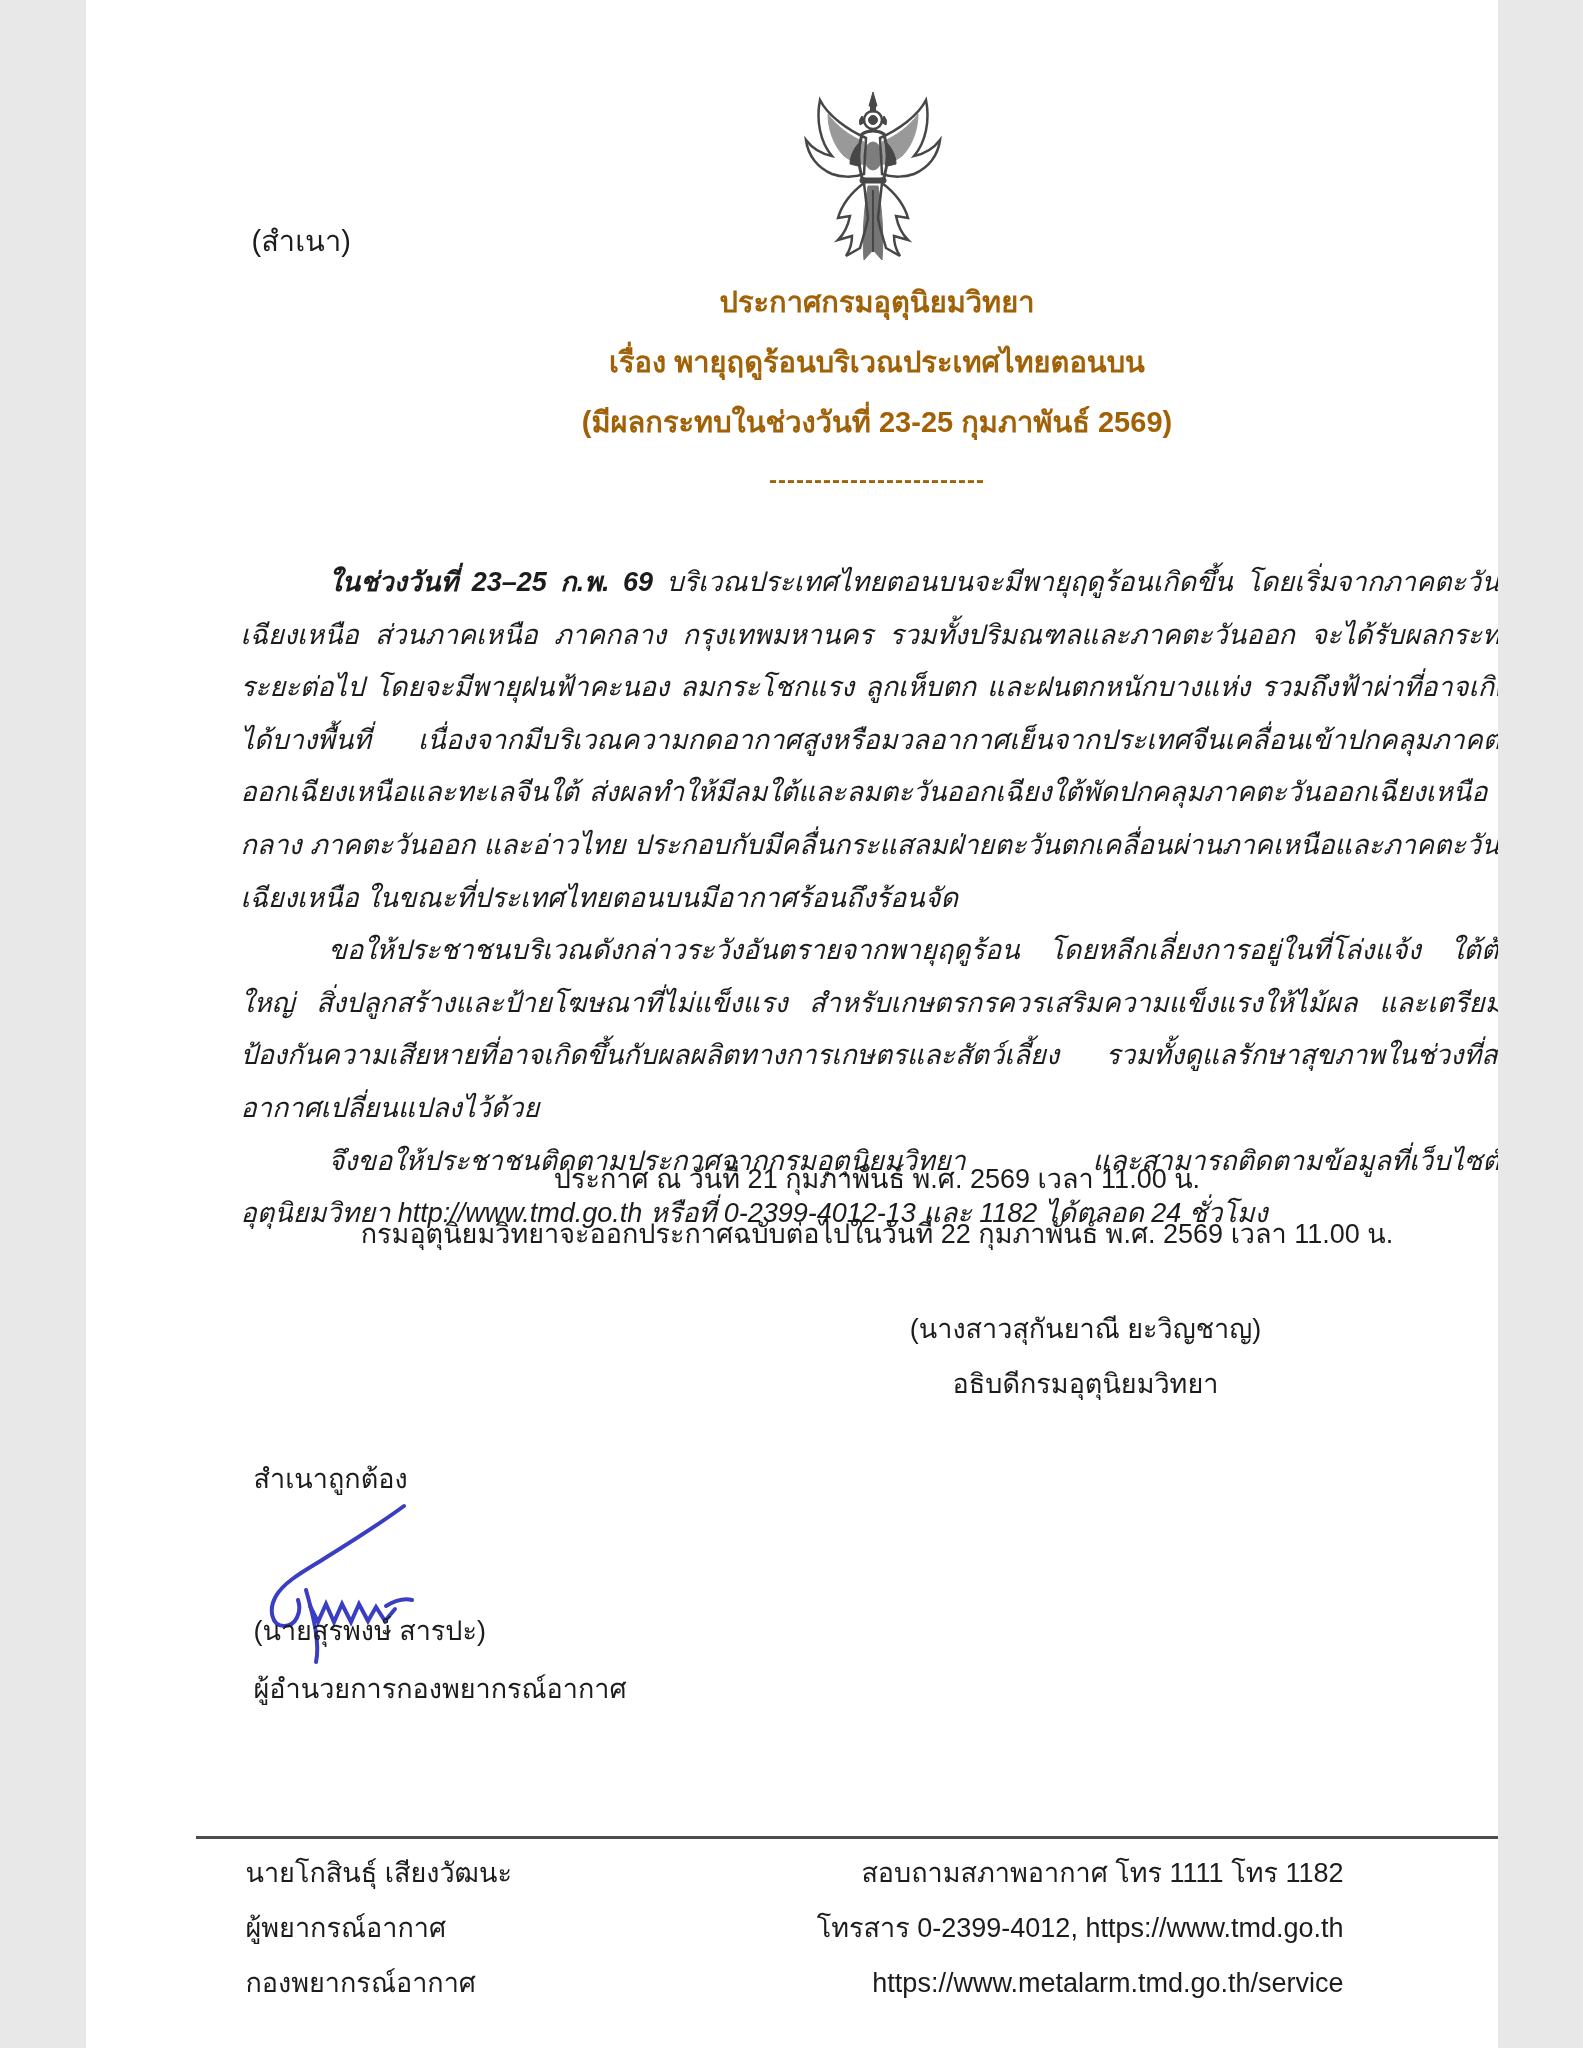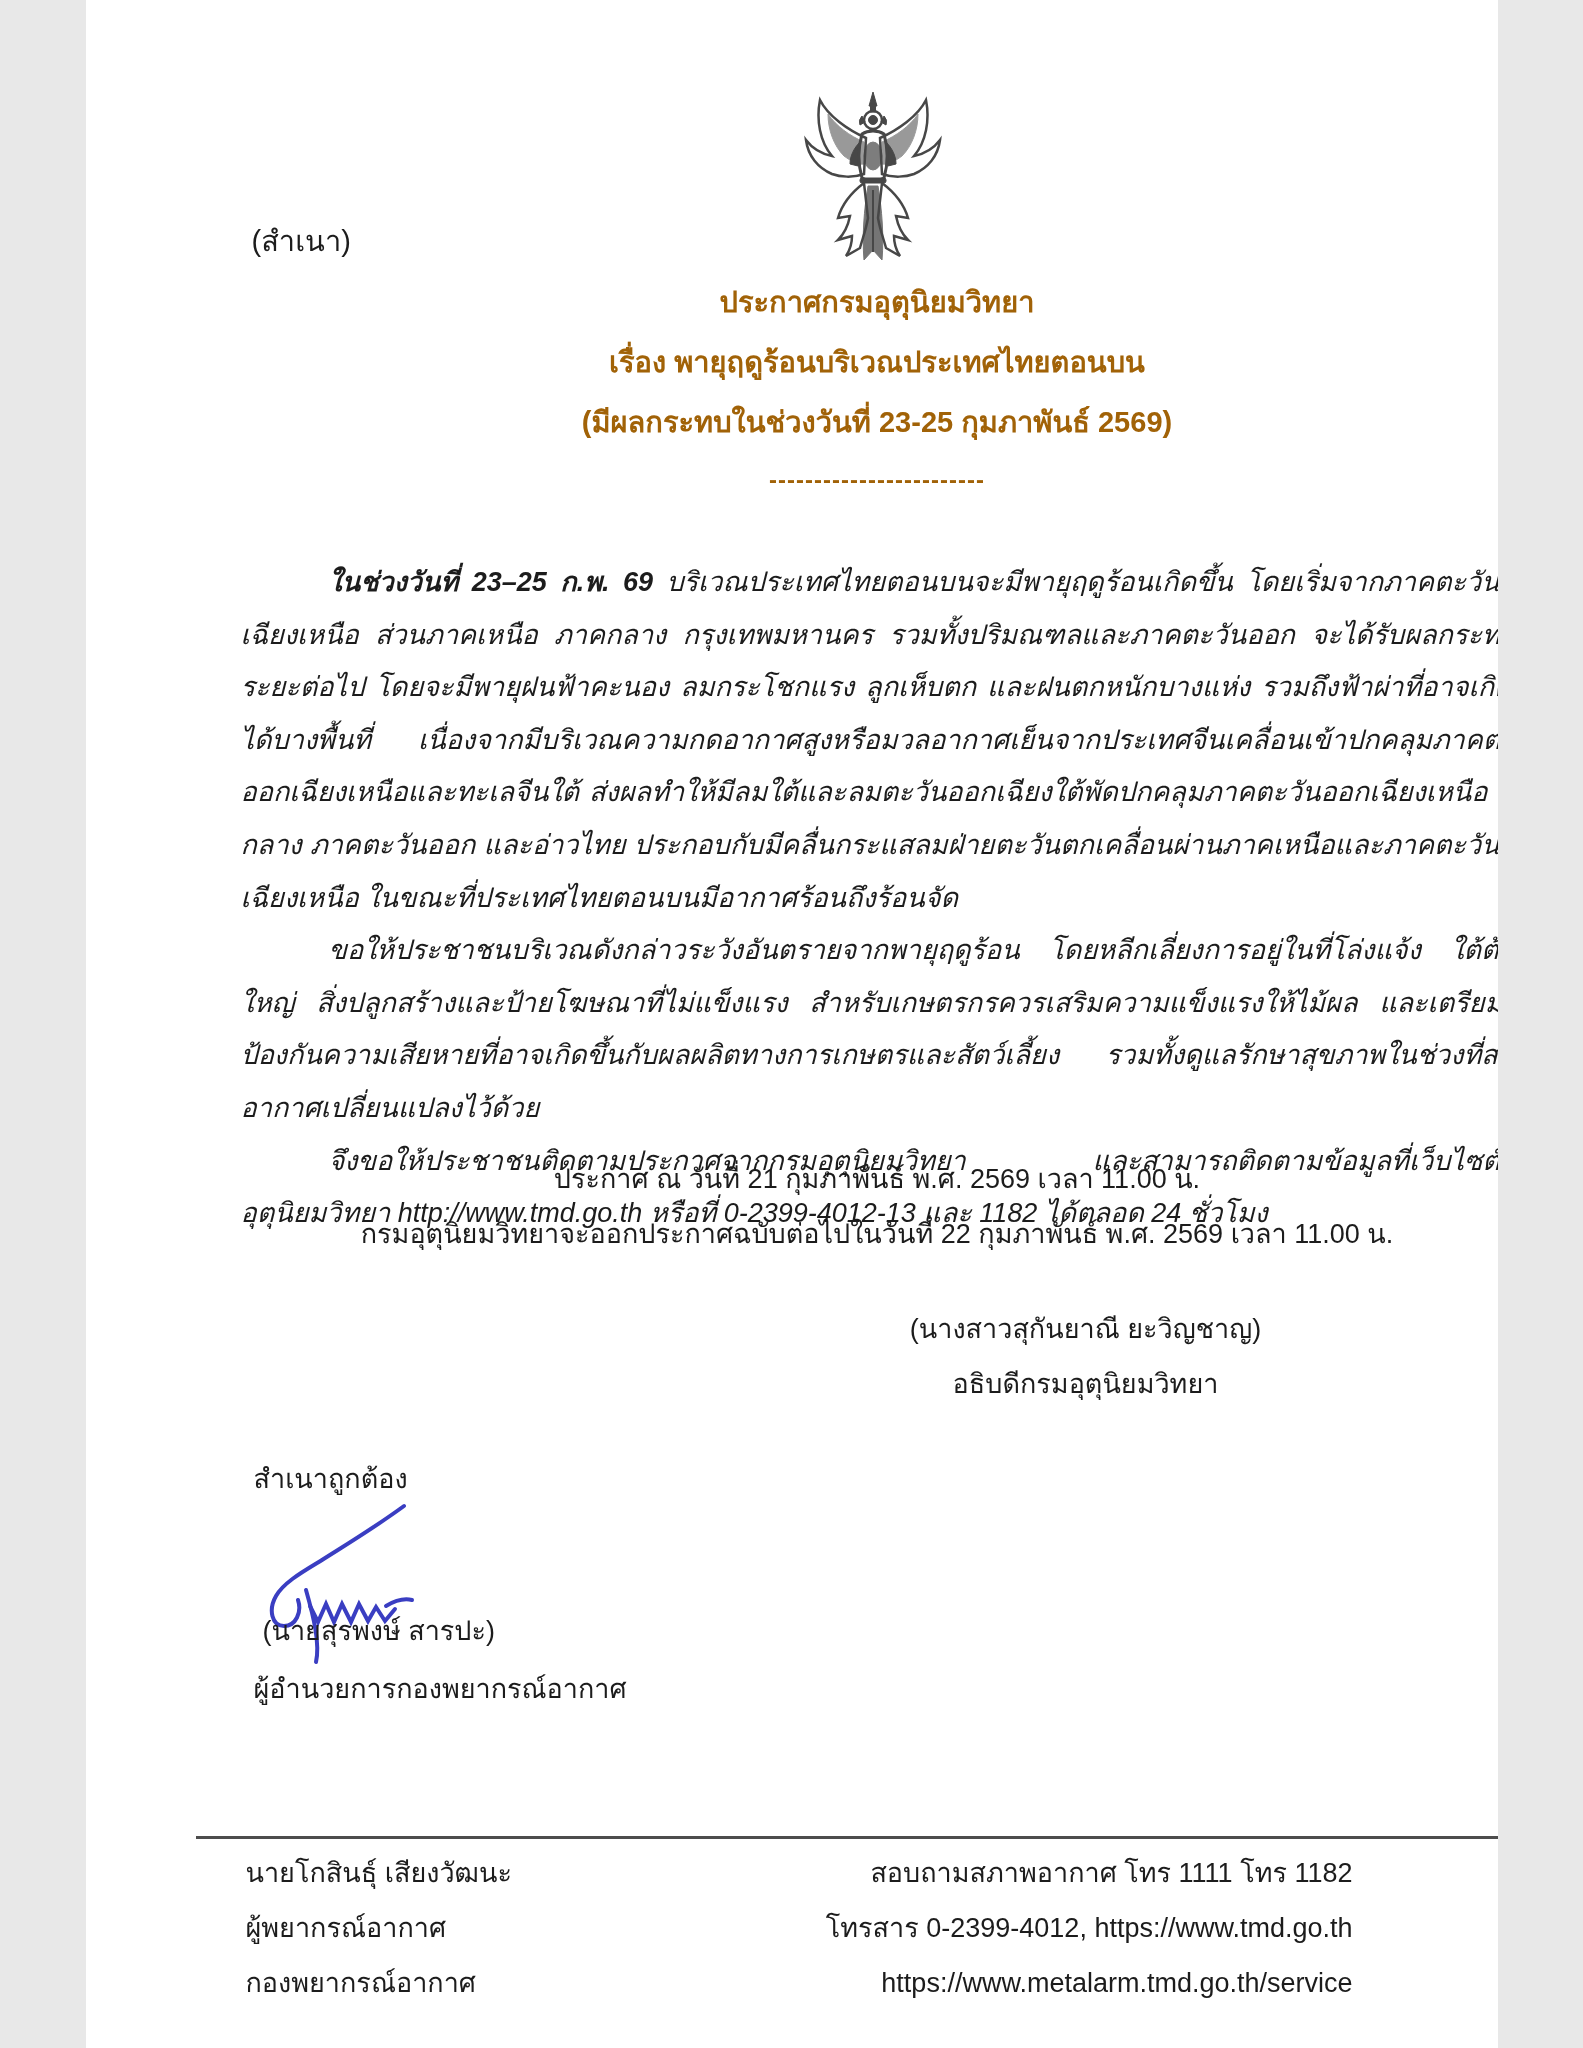--- a/index.html
+++ b/index.html
@@ -39,32 +39,32 @@
     position:absolute; left:700px; top:1302px; width:600px;
     font-size:27px; line-height:55px; text-align:center;
   }
   .sign-line1 { white-space:pre; }
   .sign-gap { display:inline-block; width:60px; }
   .cert-block {
     position:absolute; left:168px; top:1452px; width:500px;
     font-size:27px; line-height:55px;
   }
   .cert-sig { position:absolute; left:-10px; top:46px; width:240px; height:170px; }
-  .cert-name { position:absolute; left:0; top:152px; white-space:nowrap;margin-left:9px; }
+  .cert-name { position:absolute; left:0; top:152px; white-space:nowrap; }
   .cert-pos  { position:absolute; left:0; top:210px; white-space:nowrap; }
   .footer-rule {
     position:absolute; left:110px; top:1836px; width:1370px; height:0;
     border-top:3px solid #4d4d4d;
   }
   .footer-left {
     position:absolute; left:160px; top:1846px; width:600px;
     font-size:27px; line-height:55px;
   }
   .footer-right {
-    position:absolute; right:145px; top:1846px; width:700px;
+    position:absolute; right:154px; top:1846px; width:700px;
     font-size:27px; line-height:55px; text-align:right;
   }
 </style>
 </head>
 <body>
 
 <div class="page">
 
   <svg class="emblem" viewBox="0 0 150 178" xmlns="http://www.w3.org/2000/svg">
     <g fill="#474747" stroke="#474747">

